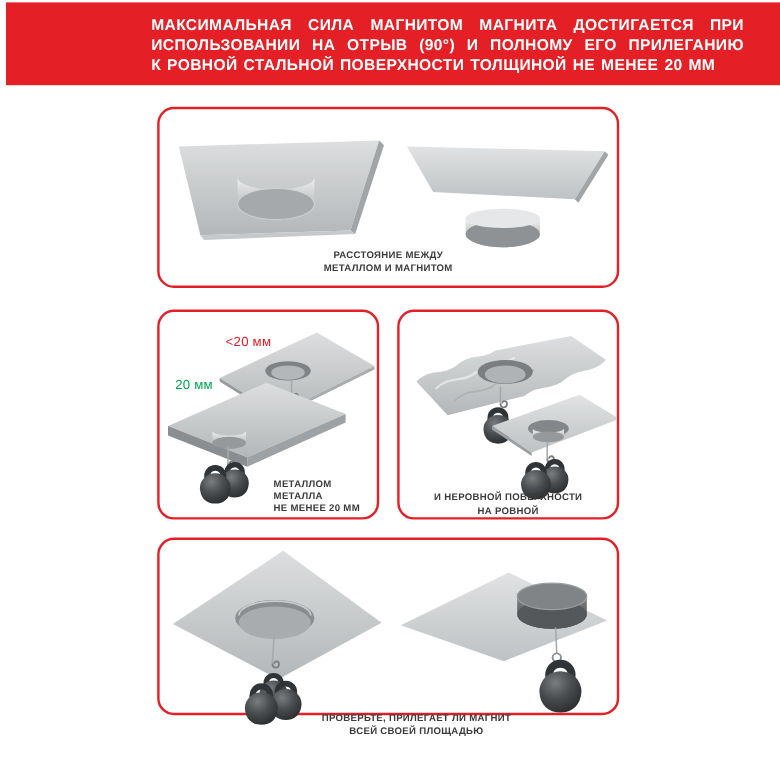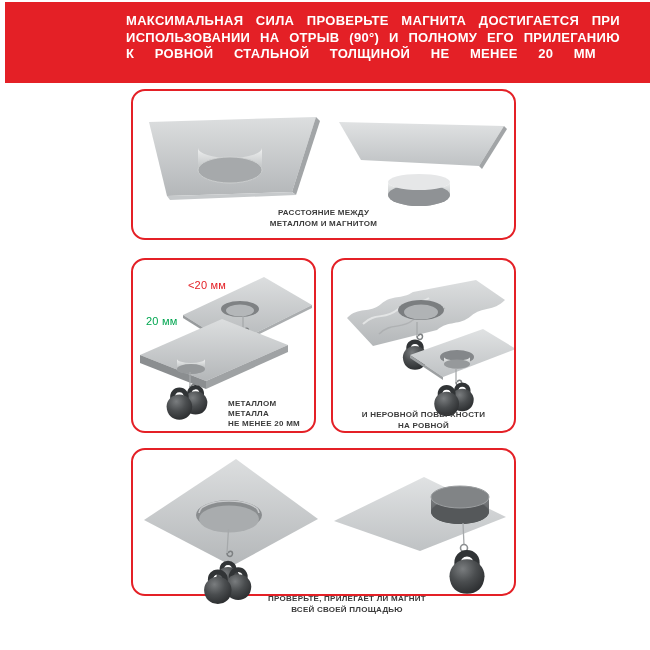--- a/index.html
+++ b/index.html
@@ -2,21 +2,21 @@
 <html><head>
 <meta charset="utf-8">
 <style>
   html,body { margin:0; padding:0; background:#ffffff; }
   .canvas {
     position:relative; width:650px; height:650px; background:#ffffff;
     overflow:hidden; font-family:"Liberation Sans", sans-serif;
   }
   
   .header {
-    position:absolute; left:5px; top:2px; right:0; height:81px;
+    position:absolute; left:5px; top:2px; right:0; height:69px;
     background:#e42026;
   }
   .header-text { position:absolute; left:121px; right:30px; top:11px; }
   .hline {
     color:#ffffff; font-weight:bold; font-size:13px; line-height:16.5px;
     letter-spacing:0.3px; text-align:justify; text-align-last:justify;
     white-space:nowrap; display:flex; justify-content:space-between;
   }
   .hline span { display:inline-block; }
   .hline.l3 { padding-right:24px; }
@@ -91,39 +91,40 @@
         <path d="M0,0 c0,4.5 5.5,4.5 5.5,0.5 c0,-3 -4,-3 -4,-0.3" fill="none" stroke="#7d8082" stroke-width="1.5"></path>
       </g>
     </defs>
   </svg>
 
   <div class="header">
     <div class="header-text">
       <div class="hline">
           <span>МАКСИМАЛЬНАЯ</span>
           <span>СИЛА</span>
-          <span>ПРОВЕРЬТЕ</span>
+          <span>МАГНИТОМ</span>
           <span>МАГНИТА</span>
           <span>ДОСТИГАЕТСЯ</span>
           <span>ПРИ</span>
         </div>
       <div class="hline">
           <span>ИСПОЛЬЗОВАНИИ</span>
           <span>НА</span>
           <span>ОТРЫВ</span>
           <span>(90°)</span>
           <span>И</span>
           <span>ПОЛНОМУ</span>
           <span>ЕГО</span>
           <span>ПРИЛЕГАНИЮ</span>
         </div>
       <div class="hline l3">
           <span>К</span>
           <span>РОВНОЙ</span>
           <span>СТАЛЬНОЙ</span>
+          <span>ПОВЕРХНОСТИ</span>
           <span>ТОЛЩИНОЙ</span>
           <span>НЕ</span>
           <span>МЕНЕЕ</span>
           <span>20</span>
           <span>ММ</span>
         </div>
     </div>
   </div>
 
   <div class="panel p1">

